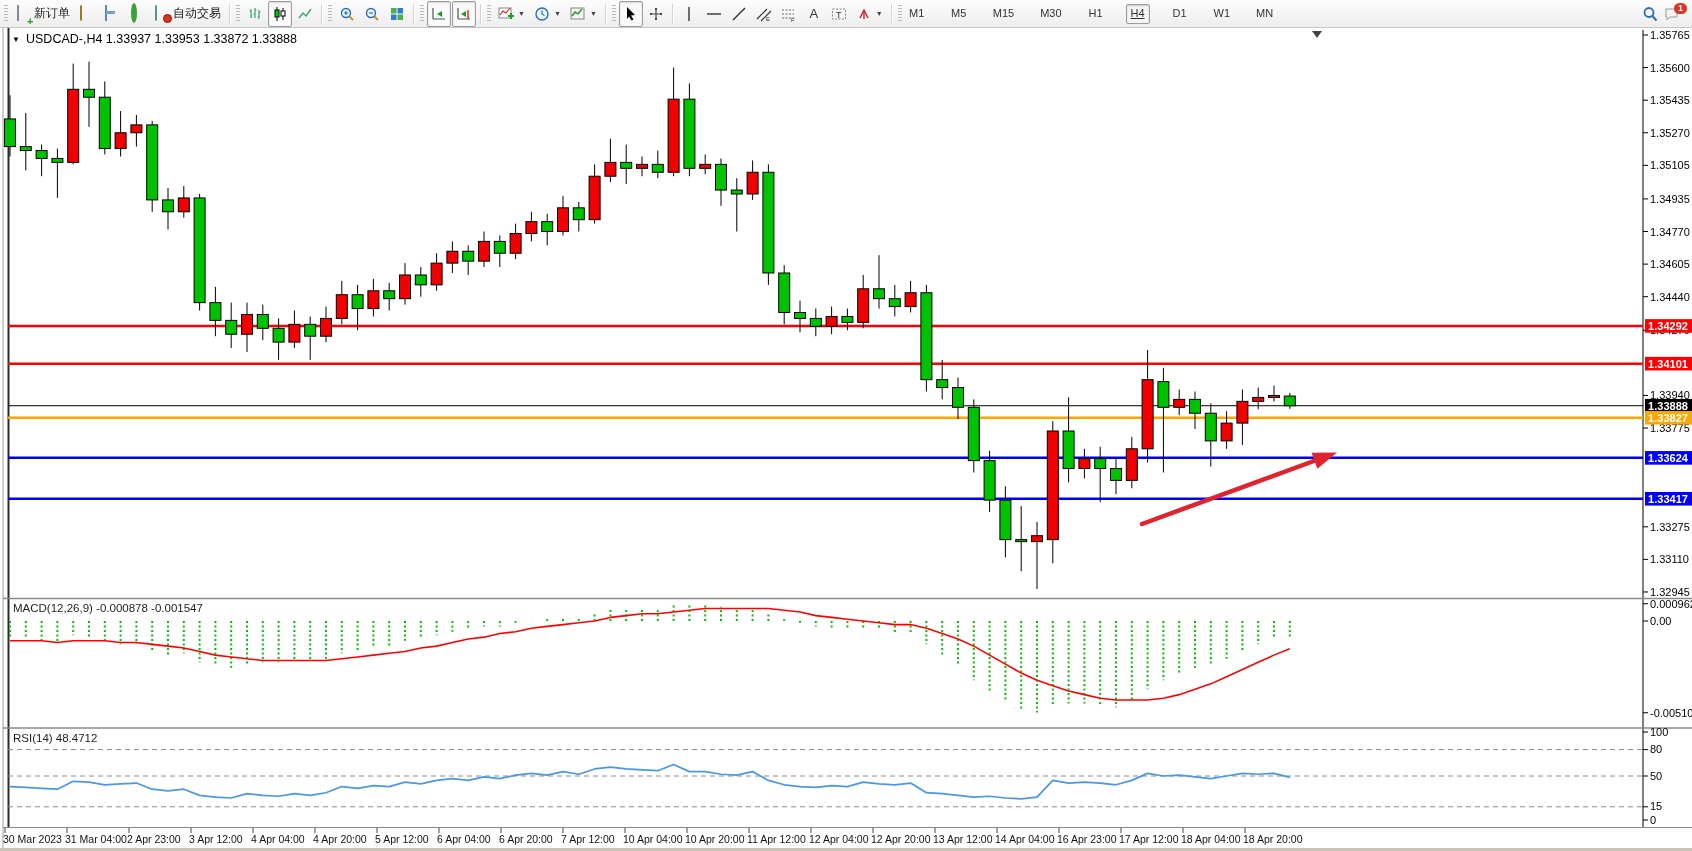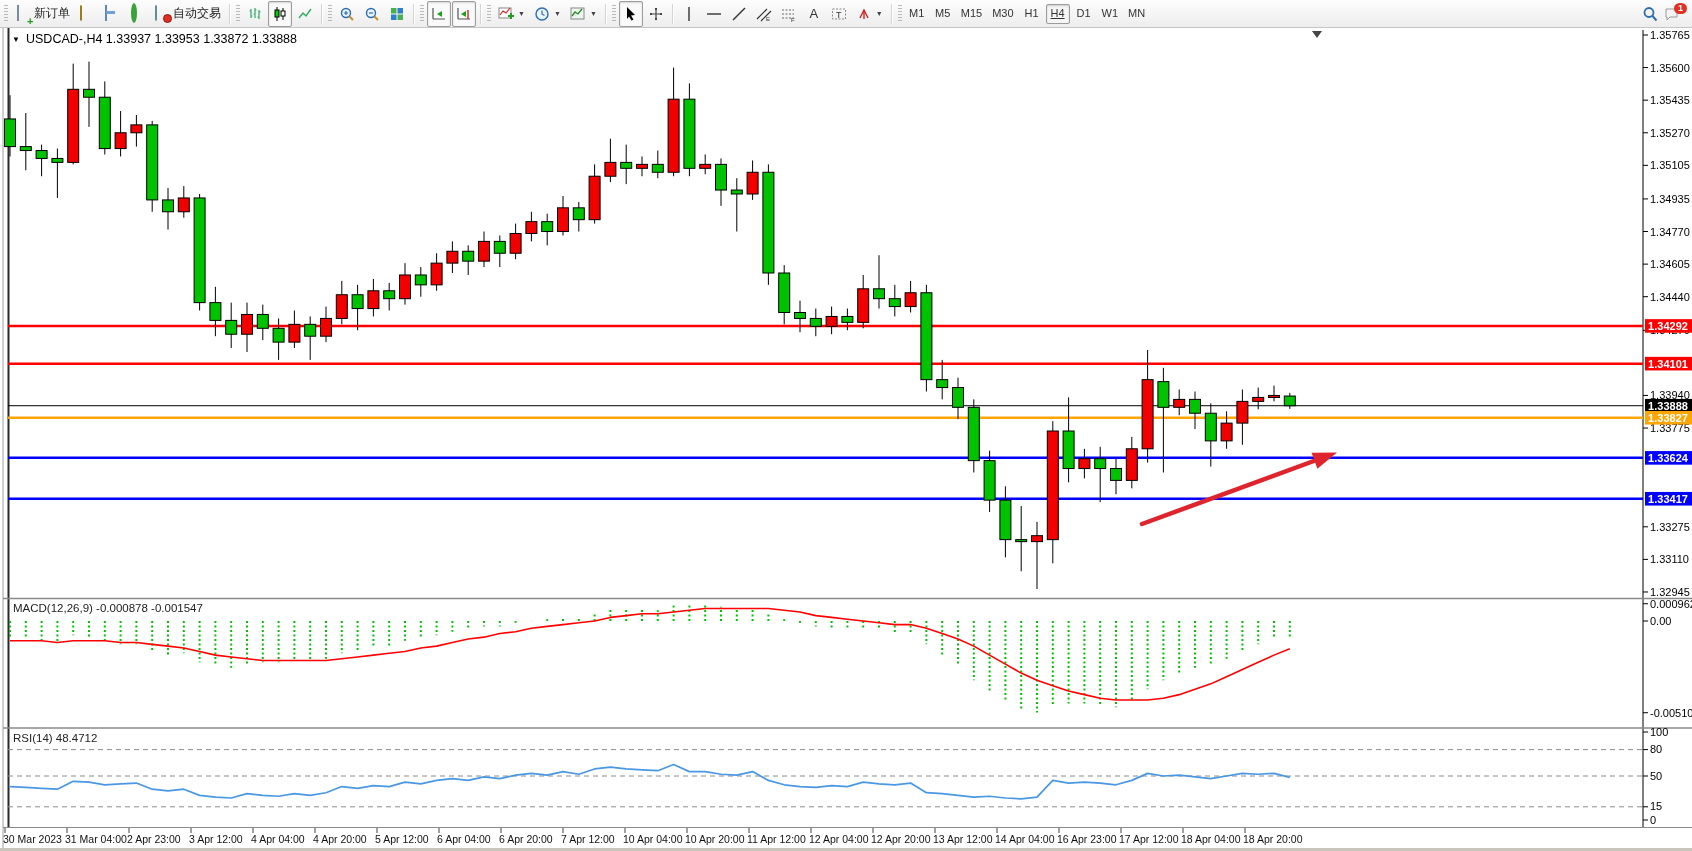--- a/index.html
+++ b/index.html
@@ -212,21 +212,21 @@
       <svg class="ic" viewBox="0 0 16 16">
           <path d="M4 12l4-8 4 8" fill="none" stroke="#c22" stroke-width="1.4"></path>
           <path d="M8 4v9" stroke="#c22" stroke-width="1.4"></path>
         </svg>
       <span class="caret">▼</span>
     </div>
 
     <div class="sep"></div>
       <div class="grip"></div>
 
-    <div id="tf-bar" style="display:flex;align-items:flex-start;gap:2px;">
+    <div id="tf-bar" style="display:flex;align-items:flex-start;gap:18px;">
         <div class="tf-btn">M1</div>
         <div class="tf-btn">M5</div>
         <div class="tf-btn">M15</div>
         <div class="tf-btn">M30</div>
         <div class="tf-btn">H1</div>
         <div class="tf-btn sel">H4</div>
         <div class="tf-btn">D1</div>
         <div class="tf-btn">W1</div>
         <div class="tf-btn">MN</div>
       </div>

